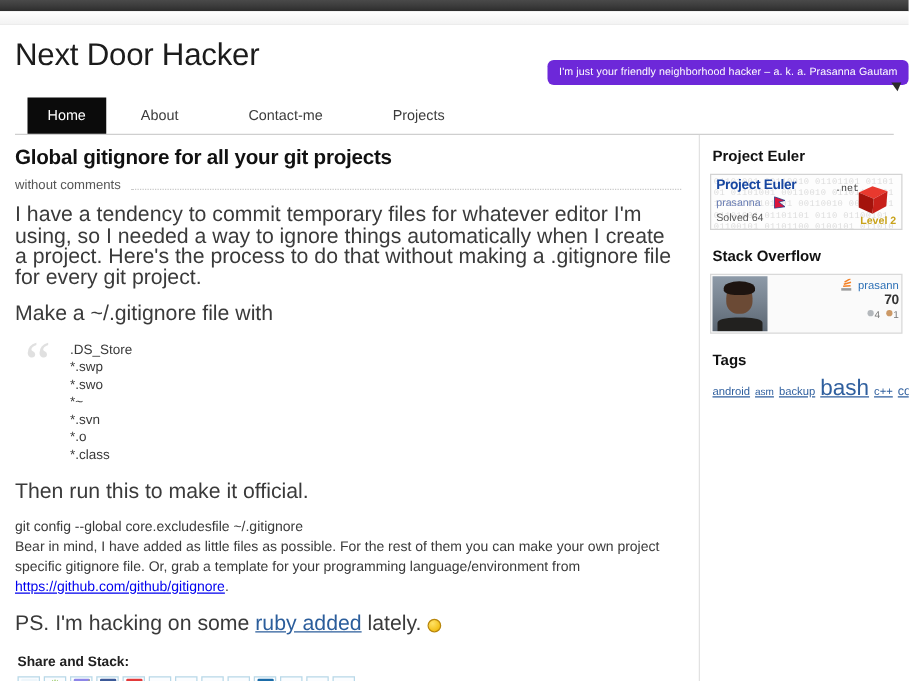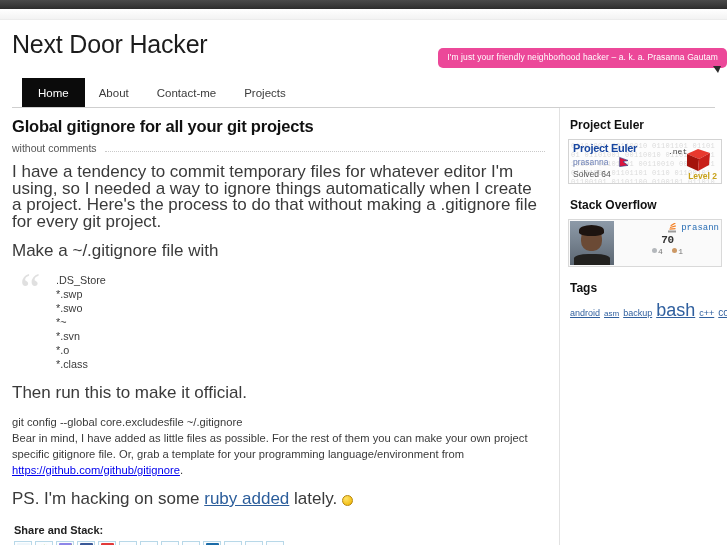--- a/index.html
+++ b/index.html
@@ -41,21 +41,21 @@
     font-weight: normal;
     letter-spacing: -0.2px;
     color: #1c1c1c;
     margin: 0;
     white-space: nowrap;
   }
   #tagline-bubble {
     position: absolute;
     right: 0px;
     top: 28px;
-    background: #ec4899;
+    background: #6d28d9;
     color: #ffffff;
     font-size: 8.5px;
     line-height: 1;
     padding: 5px 9px 6px 9px;
     border-radius: 5px;
     white-space: nowrap;
     letter-spacing: 0.1px;
   }
   #tagline-tail {
     position: absolute;
@@ -78,21 +78,21 @@
     list-style: none;
     margin: 0;
     padding: 0;
     display: flex;
     align-items: stretch;
     height: 29px;
   }
   #nav li {
     display: flex;
     align-items: center;
-    padding: 0 14px;
+    padding: 0 28px;
     font-size: 11.5px;
     color: #3b3b3b;
     white-space: nowrap;
   }
   #nav li.current {
     background: #0b0b0b;
     color: #ffffff;
     padding: 0 16px;
   }
   #nav-rule {
@@ -336,23 +336,22 @@
   #so-body {
     position: absolute;
     left: 4px; bottom: 0;
     width: 36px; height: 11px;
     background: #22211f;
     border-radius: 40% 40% 0 0;
   }
   #so-right {
     flex: 1;
     padding: 3px 2px 0 2px;
-    text-align: center;
+    text-align: right;
     overflow: hidden;
-    font-family: Liberation Mono, monospace;
   }
   #so-userline {
     display: flex;
     align-items: center;
     justify-content: flex-end;
     gap: 3px;
     font-size: 9px;
     color: #2b6fb5;
     white-space: nowrap;
   }

